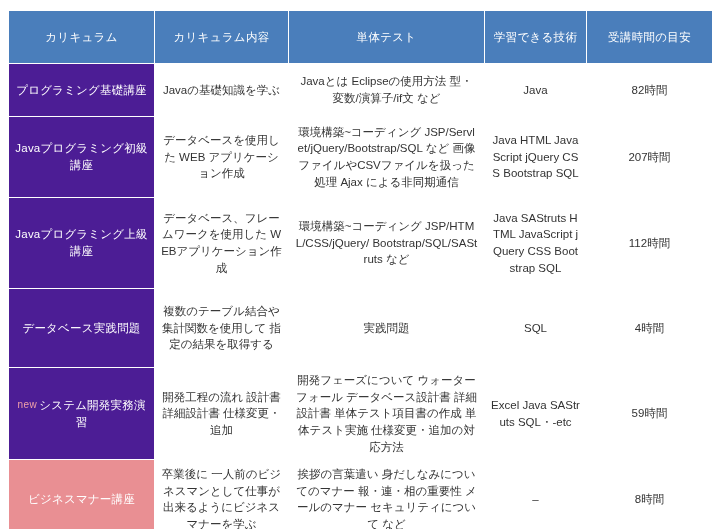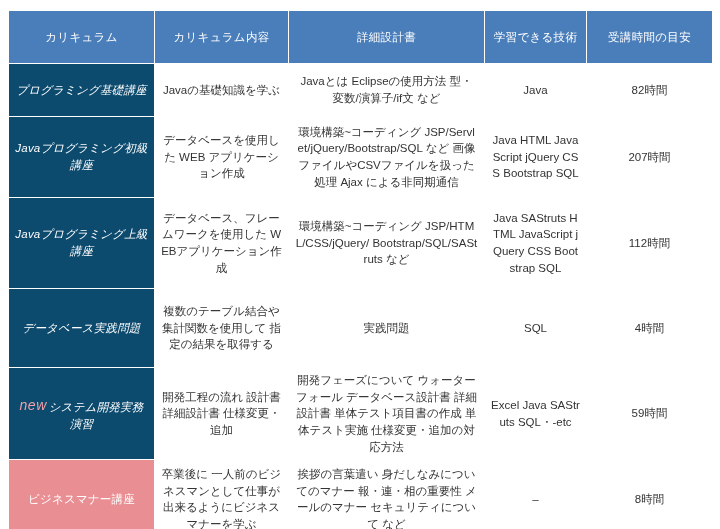--- a/index.html
+++ b/index.html
@@ -50,33 +50,33 @@
     height: 22px;
     font-size: 12px;
     letter-spacing: 0.3px;
   }
   
   td.cat {
     color: #ffffff;
     font-size: 12px;
     letter-spacing: 0.2px;
   }
-  td.cat.pink   { background: #0c4a6e; font-style: italic; }
+  td.cat.pink   { background: #4c1d95; }
   td.cat.salmon { background: #e98f93; }
   
   td.body {
     background: #ffffff;
     color: #333333;
   }
   td.body.left {
     text-align: center;
   }
   .new-badge {
     color: #f0a0a8;
-    font-size: 14px;
+    font-size: 10px;
     letter-spacing: 0.5px;
     margin-right: 2px;
     vertical-align: 1px;
   }
   tr.r1 td, tr.r1 th { height: 44px; }
   tr.r2 td { height: 44px; }
   tr.r3 td { height: 72px; }
   tr.r4 td { height: 82px; }
   tr.r5 td { height: 70px; }
   tr.r6 td { height: 62px; }
@@ -91,21 +91,21 @@
       <col class="c0">
         <col class="c1">
         <col class="c2">
         <col class="c3">
         <col class="c4">
     </colgroup>
     <thead>
       <tr class="r1">
         <th>カリキュラム</th>
         <th>カリキュラム内容</th>
-        <th>詳細設計書</th>
+        <th>単体テスト</th>
         <th>学習できる技術</th>
         <th>受講時間の目安</th>
       </tr>
     </thead>
     <tbody>
       <tr class="r1">
         <td class="cat pink">プログラミング基礎講座</td>
         <td class="body">Javaの基礎知識を学ぶ</td>
         <td class="body">Javaとは Eclipseの使用方法 型・変数/演算子/if文 など</td>
         <td class="body">Java</td>

